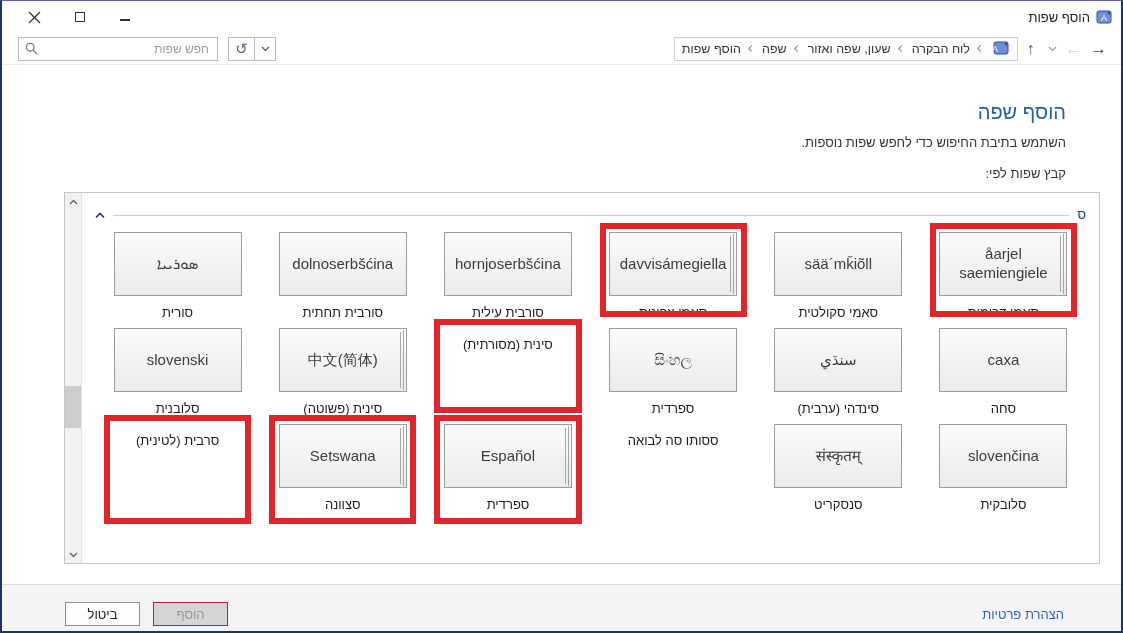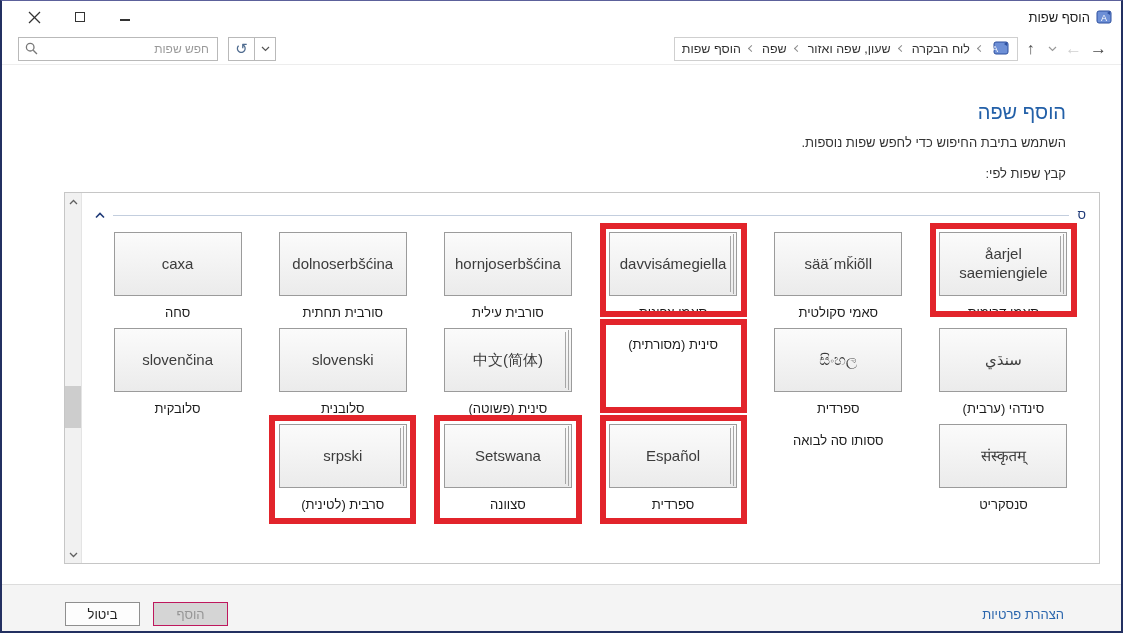--- a/index.html
+++ b/index.html
@@ -246,20 +246,27 @@
             <div class="cell">
 
               <div class="tile">
                 <span dir="auto">dolnoserbšćina</span>
               </div>
               <div class="tile-label">סורבית תחתית</div>
             </div>
             <div class="cell">
 
               <div class="tile">
+                <span dir="auto">ܣܘܪܝܝܐ</span>
+              </div>
+              <div class="tile-label">סורית</div>
+            </div>
+            <div class="cell">
+
+              <div class="tile">
                 <span dir="auto">caxa</span>
               </div>
               <div class="tile-label">סחה</div>
             </div>
             <div class="cell">
 
               <div class="tile">
                 <span dir="auto">سنڌي</span>
               </div>
               <div class="tile-label">סינדהי (ערבית)</div>
@@ -316,23 +323,20 @@
             </div>
             <div class="cell highlight stacked">
               <div class="hl-box"></div>
               <div class="tile">
                 <span dir="auto">Setswana</span>
               </div>
               <div class="tile-label">סצוונה</div>
             </div>
             <div class="cell highlight stacked">
               <div class="hl-box"></div>
-              <div class="tile">
-                <span dir="auto">srpski</span>
-              </div>
               <div class="tile-label">סרבית (לטינית)</div>
             </div>
           </div>
       </div>
     </div>
   </div>
 
   <div class="footer">
     <div class="btn btn-cancel">ביטול</div>
     <div class="btn btn-add">הוסף</div>

